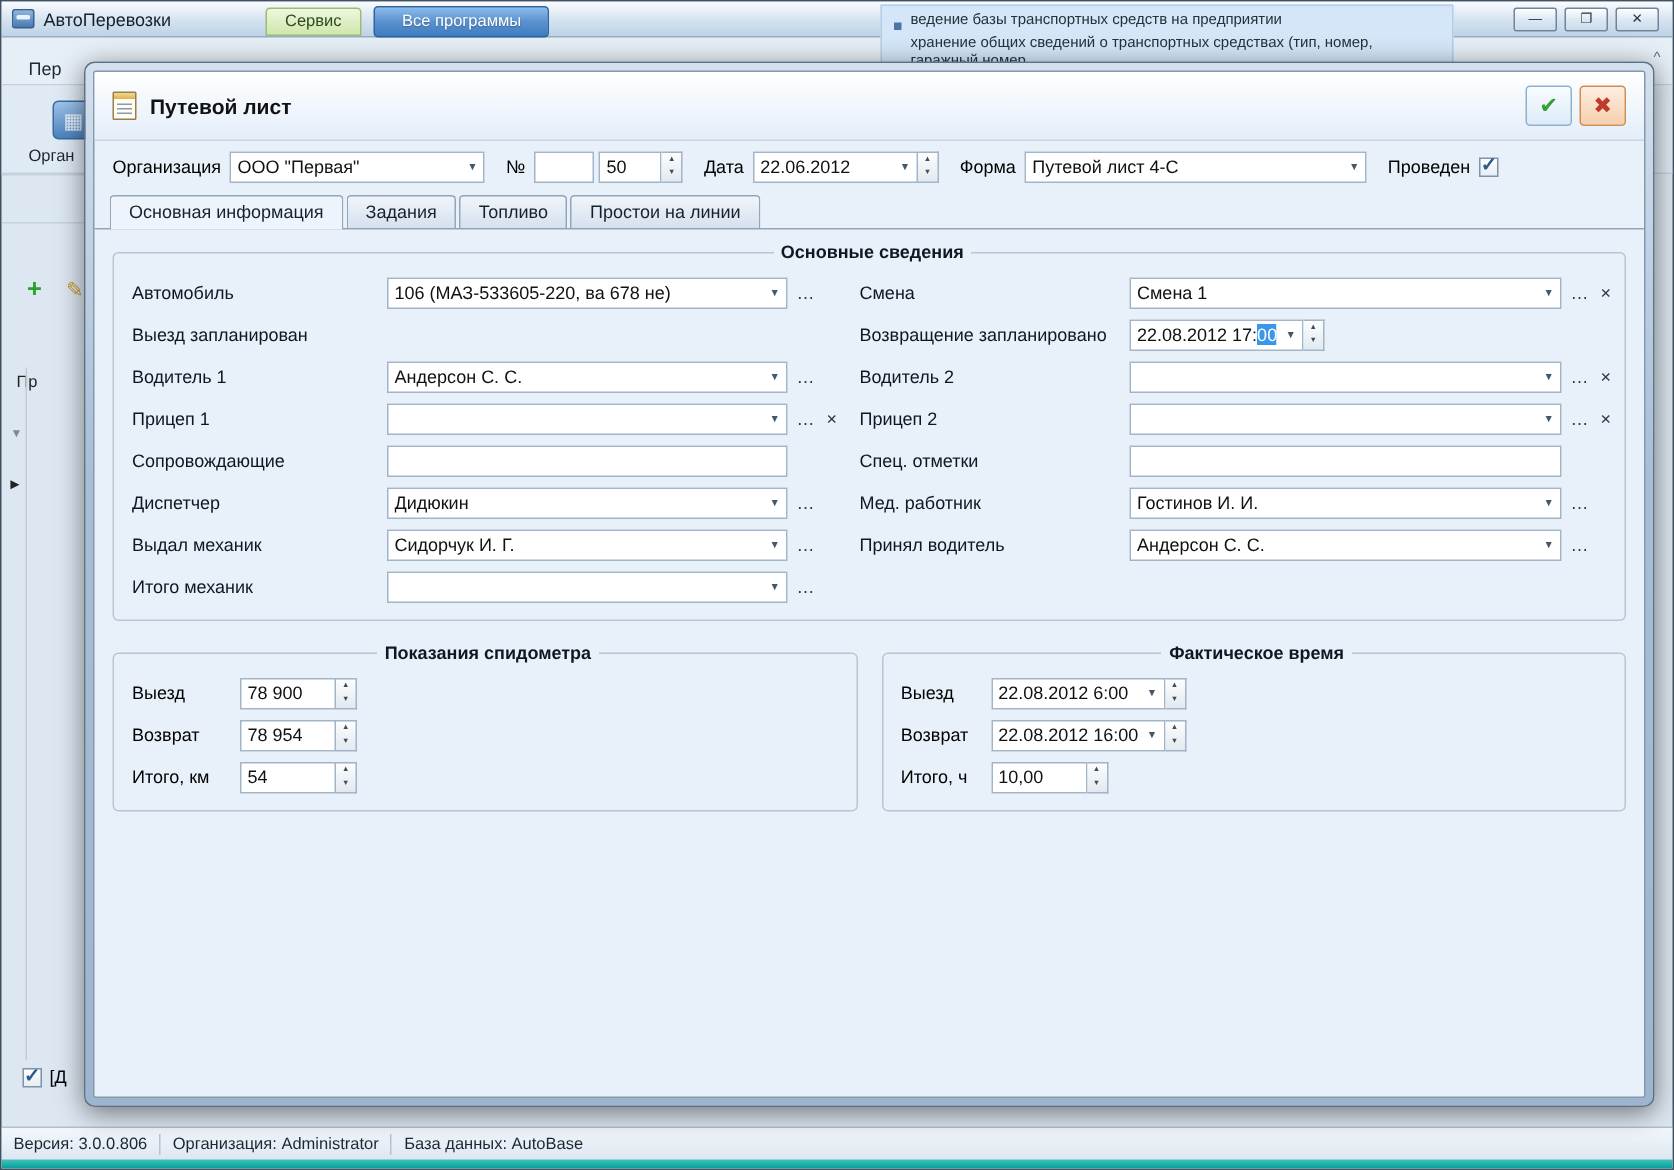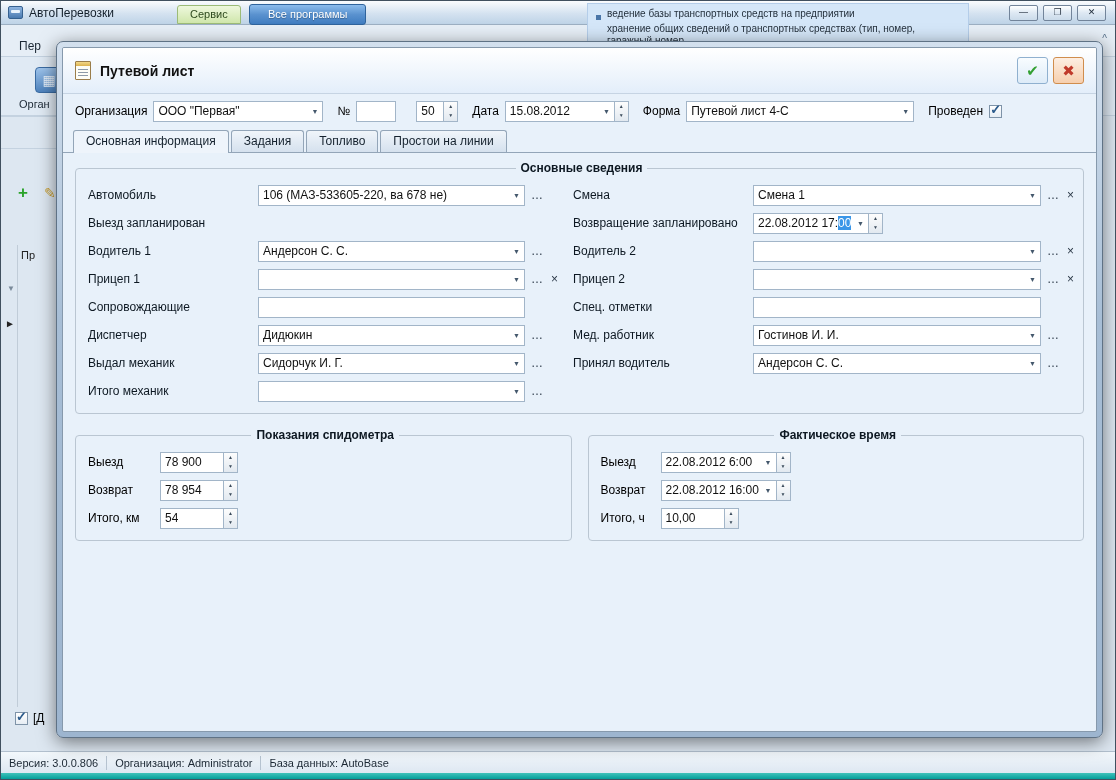--- a/index.html
+++ b/index.html
@@ -35,21 +35,21 @@
   .collapse-chevron { position:absolute; right:8px; top:8px; font-size:10px; color:#56708a; }
 
   .toolbar-row { position:absolute; top:56px; left:0; right:0; height:59px; background:#e0eaf4; border-bottom:1px solid #c4d2e0; }
   .big-tool-icon { position:absolute; left:34px; top:10px; width:28px; height:26px; border-radius:4px;
     background:linear-gradient(#9ec4ec,#4d82bd); border:1px solid #3a6ba2; color:#eaf3fc; font-size:14px; line-height:24px; text-align:center; }
   .tool-caption { position:absolute; left:18px; top:41px; font-size:11px; color:#1c2834; white-space:nowrap; }
 
   .left-strip-line { position:absolute; left:0; width:55px; height:1px; background:#c4d2e0; }
   .add-glyph { position:absolute; left:17px; top:182px; color:#2aa32a; font-size:17px; font-weight:bold; }
   .edit-glyph { position:absolute; left:43px; top:184px; color:#c79b2a; font-size:14px; }
-  .grid-header-fragment { position:absolute; left:20px; top:248px; font-size:11px; color:#222; }
+  .grid-header-fragment { position:absolute; left:10px; top:248px; font-size:11px; color:#222; }
   .filter-glyph { position:absolute; left:6px; top:283px; font-size:8px; color:#7a8a9a; }
   .row-marker-glyph { position:absolute; left:4px; top:317px; font-size:10px; color:#222; }
   .grid-col-line { position:absolute; left:16px; top:244px; width:1px; height:462px; background:#c0ccd8; }
 
   .bottom-checkbox-area { position:absolute; left:14px; top:710px; display:flex; align-items:center; gap:5px; }
   .panel-close-circle { position:absolute; left:1070px; top:708px; width:17px; height:17px; border-radius:50%;
     background:#1d262e; color:#fff; font-size:9px; line-height:16px; text-align:center; box-shadow:0 0 0 2px #fff; cursor:pointer; }
 
   .statusbar { position:absolute; left:0; right:0; bottom:6px; height:22px;
     background:linear-gradient(#f3f8fc,#dde7f1); border-top:1px solid #b2c0ce;
@@ -204,30 +204,30 @@
       <div class="dlg-header">
         <label>Организация</label>
         <div class="box" style="width:170px">
           <span class="val">ООО "Первая"</span>
           <span class="arrow">▼</span>
         </div>
         <label class="ml">№</label>
         <div class="box" style="width:40px">
           <span class="val"></span>
         </div>
-        <div class="box" style="width:28px; margin-left:20px">
+        <div class="box" style="width:42px; margin-left:3px">
           <span class="val">50</span>
         </div>
         <div class="spinner">
           <span>▲</span>
           <span>▼</span>
         </div>
         <label class="ml">Дата</label>
         <div class="box" style="width:110px">
-          <span class="val">15.08.2012</span>
+          <span class="val">22.06.2012</span>
           <span class="arrow">▼</span>
         </div>
         <div class="spinner">
           <span>▲</span>
           <span>▼</span>
         </div>
         <label class="ml">Форма</label>
         <div class="box" style="width:228px">
           <span class="val">Путевой лист 4-С</span>
           <span class="arrow">▼</span>

